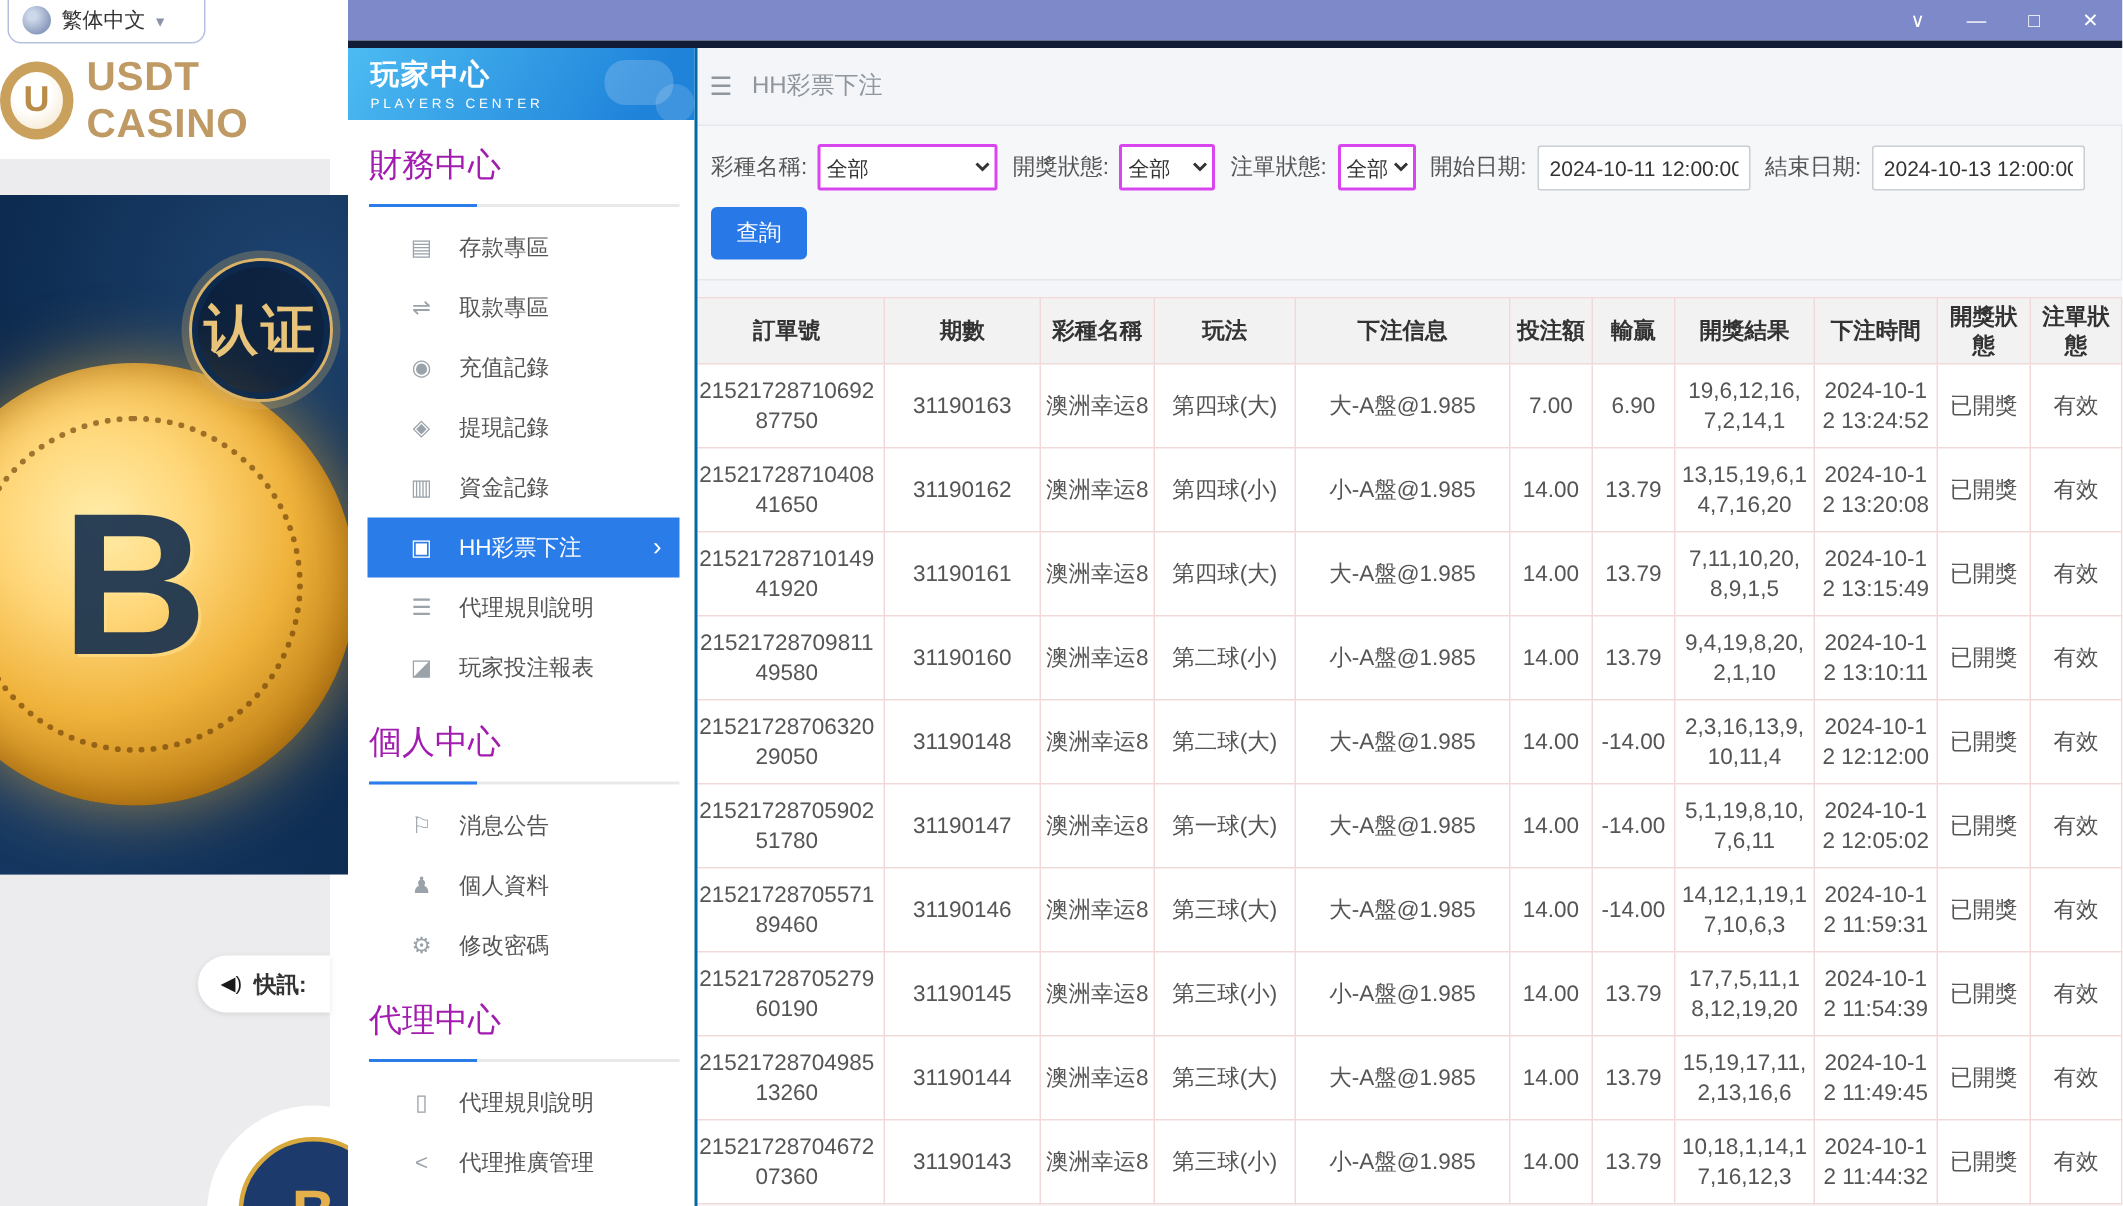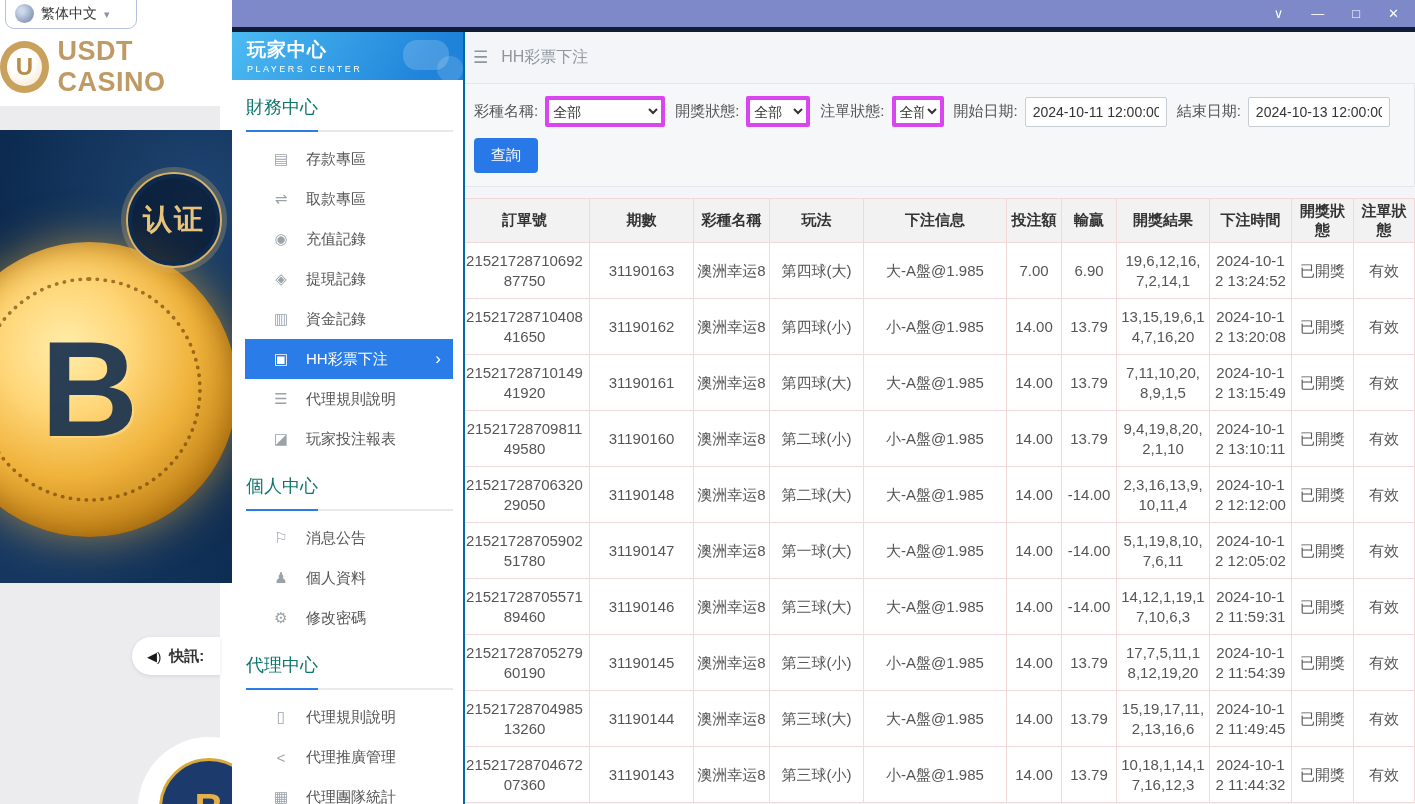--- a/index.html
+++ b/index.html
@@ -48,21 +48,21 @@
     display:flex; align-items:center; justify-content:center; }
   .big-coin-inner{ width:225px; height:225px; border-radius:50%;
     border:4px dotted rgba(110,65,8,.65);
     display:flex; align-items:center; justify-content:center;
     color:rgba(13,40,75,.88); font-size:135px; font-weight:bold;
     text-shadow:2px 2px 0 rgba(255,230,150,.5); }
   .cert-badge{ position:absolute; right:10px; top:42px; width:96px; height:96px; border-radius:50%;
     border:2px solid #d8b268; background:rgba(5,16,36,.62);
     box-shadow:0 0 0 5px rgba(216,178,104,.28), inset 0 0 0 4px rgba(13,43,80,.9);
     display:flex; align-items:center; justify-content:center;
-    color:#e7c47a; font-size:29px; font-weight:bold; letter-spacing:2px; }
+    color:#e7c47a; font-size:36px; font-weight:bold; letter-spacing:2px; }
 
   .ticker-pill{ position:absolute; top:637px; right:0; height:38px; min-width:88px;
     background:#fff; border-radius:19px 0 0 19px; box-shadow:0 1px 4px rgba(0,0,0,.10);
     display:flex; align-items:center; gap:8px; padding:0 8px 0 15px; }
   .speaker{ color:#1a1a1a; font-size:13px; }
   .ticker-label{ font-size:15px; font-weight:bold; color:#333; }
 
   .bottom-logo{ position:absolute; top:737px; left:138px; width:142px; height:142px; border-radius:50%;
     background:#fff; display:flex; align-items:center; justify-content:center; }
   .bottom-coin{ width:100px; height:100px; border-radius:50%; background:#1c3a6b;
@@ -74,21 +74,21 @@
     background:#fff; border-right:2px solid #0369a1; z-index:5; }
   .sb-header{ height:48px; background:linear-gradient(120deg,#4cbbf2 0%,#1f83da 85%);
     color:#fff; padding:5px 0 0 15px; position:relative; overflow:hidden; }
   .sb-title{ font-size:19px; font-weight:bold; letter-spacing:1px; }
   .sb-subtitle{ font-size:9px; letter-spacing:2.5px; margin-top:1px; }
   .sb-deco{ position:absolute; right:14px; top:8px; width:46px; height:30px; border-radius:14px;
     background:rgba(255,255,255,.18); }
   .sb-deco::after{ content:""; position:absolute; right:-14px; top:16px; width:26px; height:26px;
     border-radius:50%; background:rgba(255,255,255,.14); }
 
-  .section-title{ color:#0f766e; font-size:18px; padding:15px 14px 11px 14px; }
+  .section-title{ color:#a21caf; font-size:22px; padding:15px 14px 11px 14px; }
   .section-underline{ height:2px; background:#e9e9e9; margin:0 10px 7px 14px; }
   .section-underline span{ display:block; width:72px; height:2px; background:#2a7ce8; }
 
   .menu-item{ display:flex; align-items:center; height:40px; color:#555; font-size:15px;
     cursor:pointer; padding-left:39px; }
   .mi-icon{ width:20px; color:#9aa2aa; font-size:15px; margin-right:15px; text-align:center; }
   .mi-label{ white-space:nowrap; }
   .menu-item.active{ background:#2a7ce8; color:#fff; margin-left:13px; margin-right:10px;
     padding-left:26px; }
   .menu-item.active .mi-icon{ color:#fff; }
@@ -98,21 +98,21 @@
   .main{ position:absolute; left:450px; top:32px; width:965px; height:772px; background:#f3f5f9; }
   .page-header{ height:51px; display:flex; align-items:center; gap:13px; padding-left:23px;
     color:#8f969e; font-size:16px; }
   .hamburger{ font-size:17px; color:#8f969e; cursor:pointer; }
 
   .filter-panel{ margin-left:9px; background:#f6f7f9; border:1px solid #e4e7eb;
     padding:12px 14px 13px 14px; }
   .filter-row{ display:flex; align-items:center; font-size:15px; color:#555; white-space:nowrap; }
   .filter-row label{ margin-right:7px; }
   .filter-row .gap{ width:10px; }
-  select{ height:31px; border:4px solid #d946ef; background:#fff; font-size:14px; color:#333;
+  select{ height:31px; border:2px solid #d946ef; background:#fff; font-size:14px; color:#333;
     border-radius:2px; font-family:inherit; }
   .sel-lottery{ width:120px; }
   .sel-draw{ width:64px; }
   .sel-order{ width:52px; }
   input.date{ height:30px; border:1px solid #c9ced4; width:142px; font-size:14px; color:#333;
     padding:0 7px; border-radius:2px; background:#fff; font-family:inherit; }
   .search-btn{ margin-top:11px; background:#2878e8; color:#fff; border:none; border-radius:4px;
     font-size:15px; padding:8px 17px; cursor:pointer; font-family:inherit; }
 
   .table-wrap{ margin:11px 0 0 9px; }

